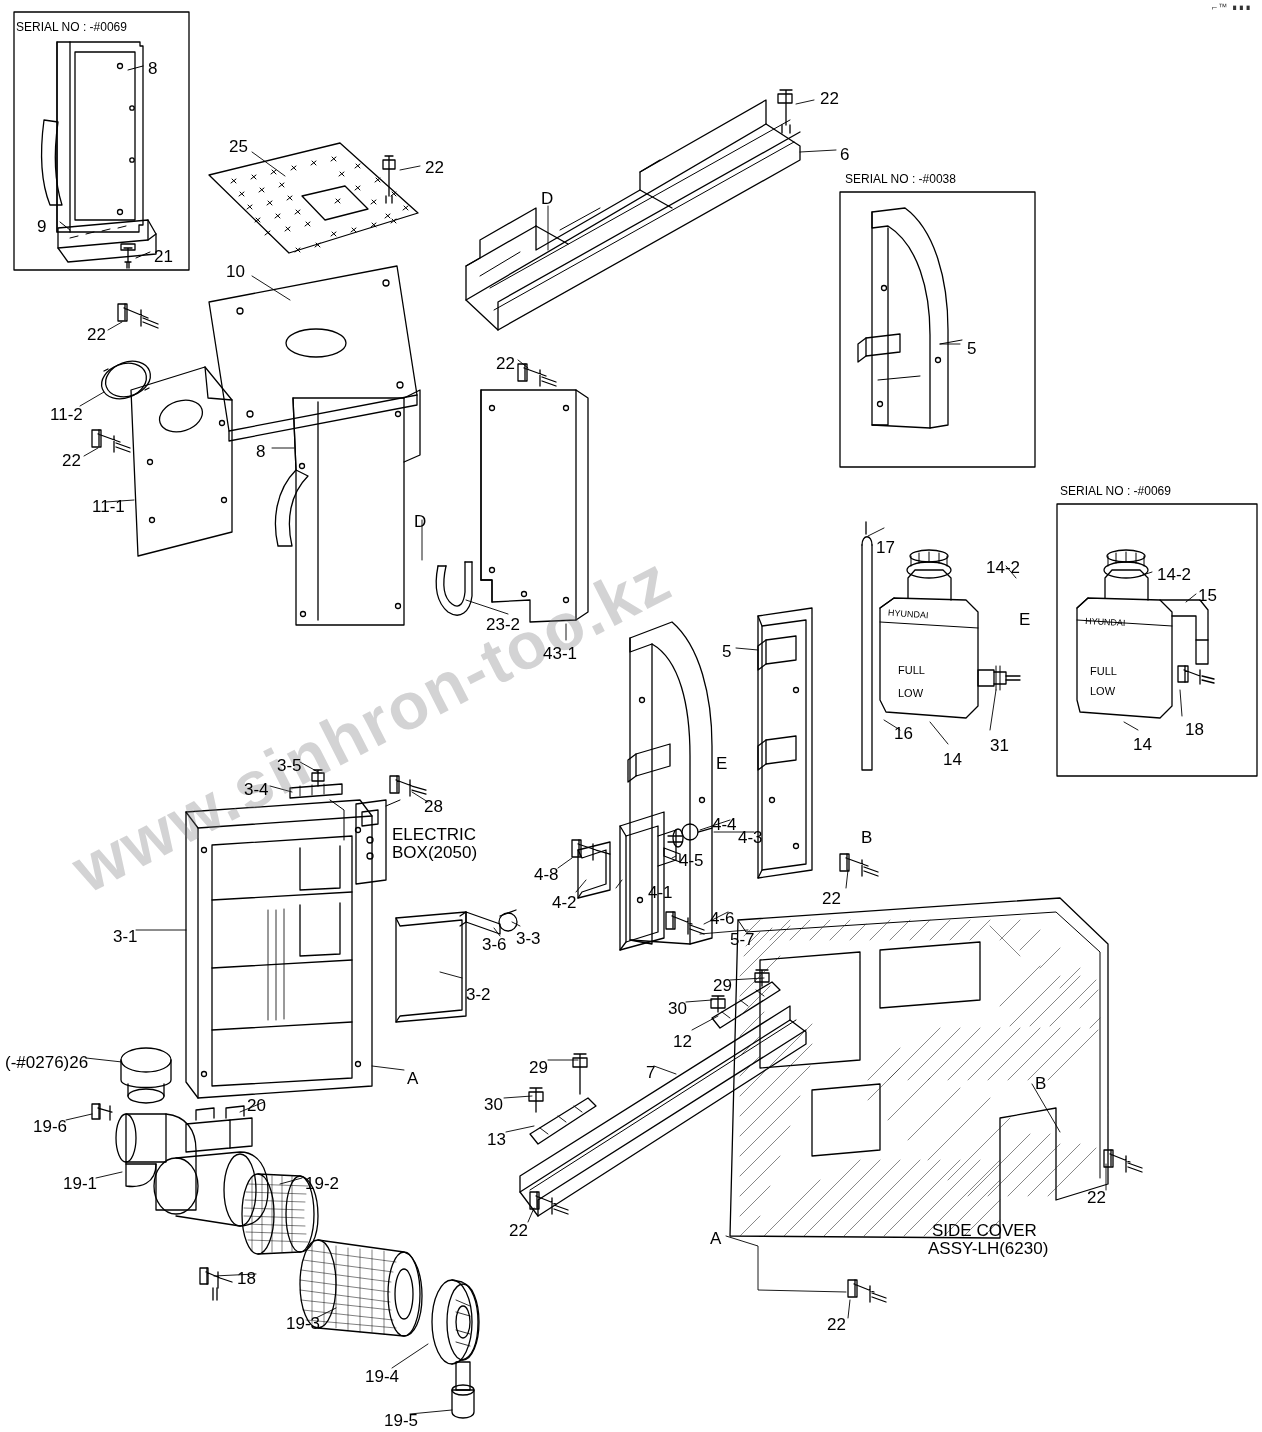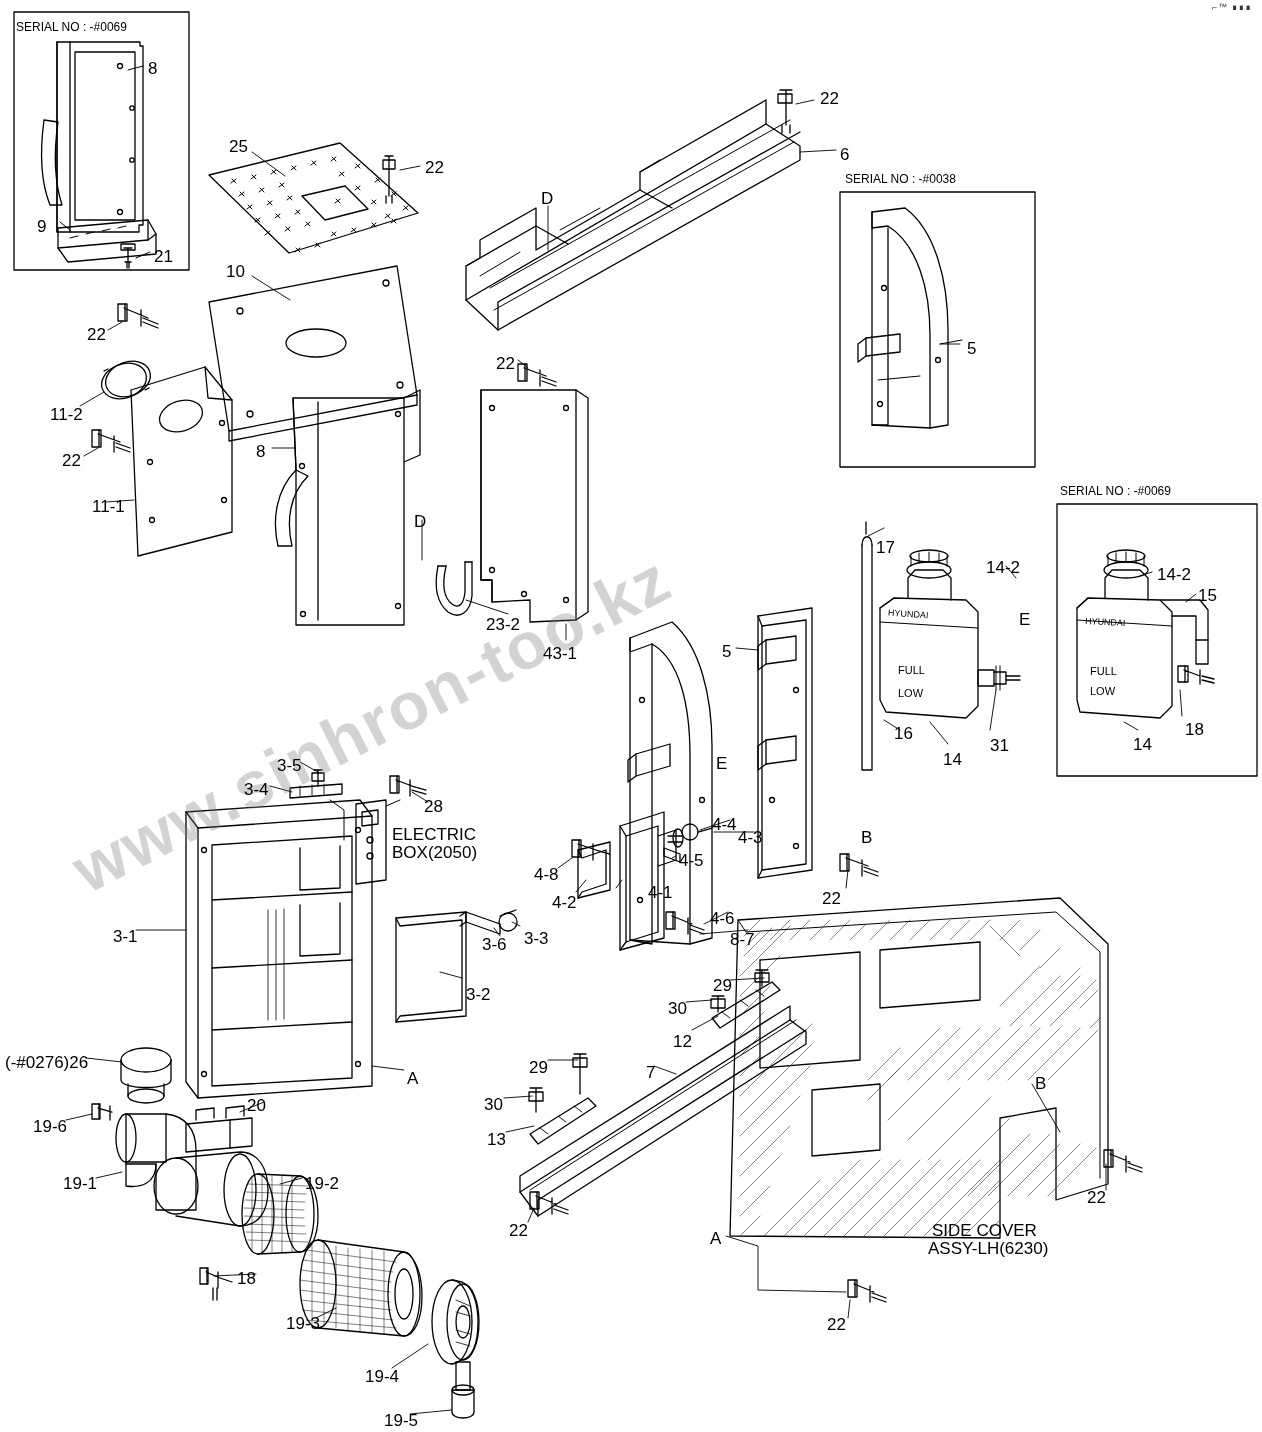--- a/index.html
+++ b/index.html
@@ -540,24 +540,24 @@
       <div class="lbl" style="left: 424px; top: 798px;">28</div>
       <div class="lbl" style="left: 712px; top: 816px;">4-4</div>
       <div class="lbl" style="left: 738px; top: 829px;">4-3</div>
       <div class="lbl" style="left: 861px; top: 829px;">B</div>
       <div class="lbl" style="left: 534px; top: 866px;">4-8</div>
       <div class="lbl" style="left: 679px; top: 852px;">4-5</div>
       <div class="lbl" style="left: 552px; top: 894px;">4-2</div>
       <div class="lbl" style="left: 628px; top: 884px; margin-left: 20px;">4-1</div>
       <div class="lbl" style="left: 822px; top: 890px;">22</div>
       <div class="lbl" style="left: 710px; top: 910px;">4-6</div>
-      <div class="lbl" style="left: 730px; top: 931px;">8-7</div>
+      <div class="lbl" style="left: 730px; top: 931px;">5-7</div>
       <div class="lbl" style="left: 113px; top: 928px;">3-1</div>
       <div class="lbl" style="left: 482px; top: 936px; text-align: center;">3-6</div>
-      <div class="lbl" style="left: 516px; top: 930px; margin-left: 8px;">3-3</div>
+      <div class="lbl" style="left: 516px; top: 930px;">3-3</div>
       <div class="lbl" style="left: 466px; top: 986px;">3-2</div>
       <div class="lbl" style="left: 713px; top: 977px;">29</div>
       <div class="lbl" style="left: 668px; top: 1000px;">30</div>
       <div class="lbl" style="left: 673px; top: 1033px;">12</div>
       <div class="lbl" style="left: 407px; top: 1070px;">A</div>
       <div class="lbl" style="left: 5px; top: 1054px;">(-#0276)26</div>
       <div class="lbl" style="left: 529px; top: 1059px;">29</div>
       <div class="lbl" style="left: 646px; top: 1064px;">7</div>
       <div class="lbl" style="left: 1035px; top: 1075px;">B</div>
       <div class="lbl" style="left: 484px; top: 1096px;">30</div>

